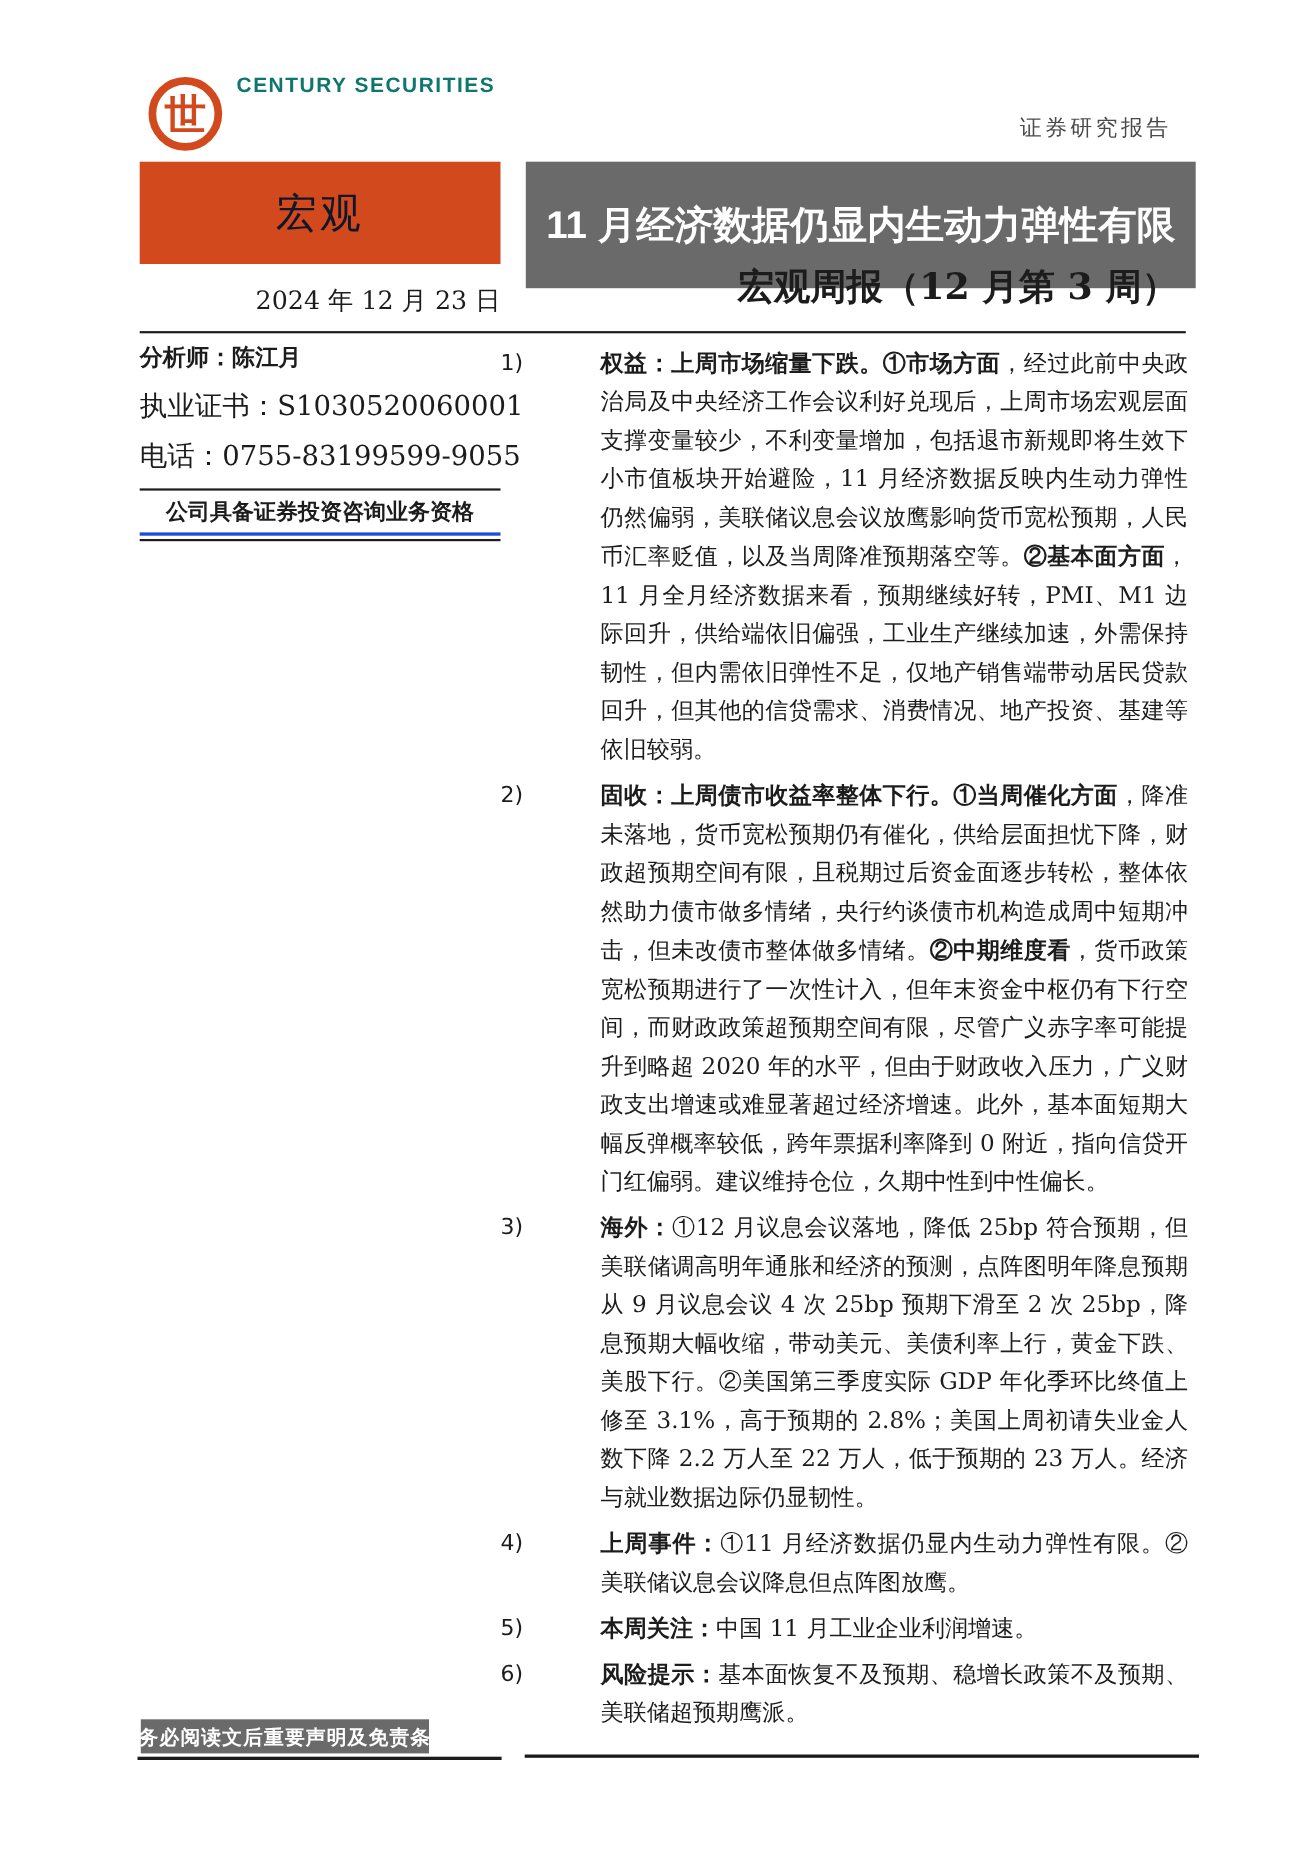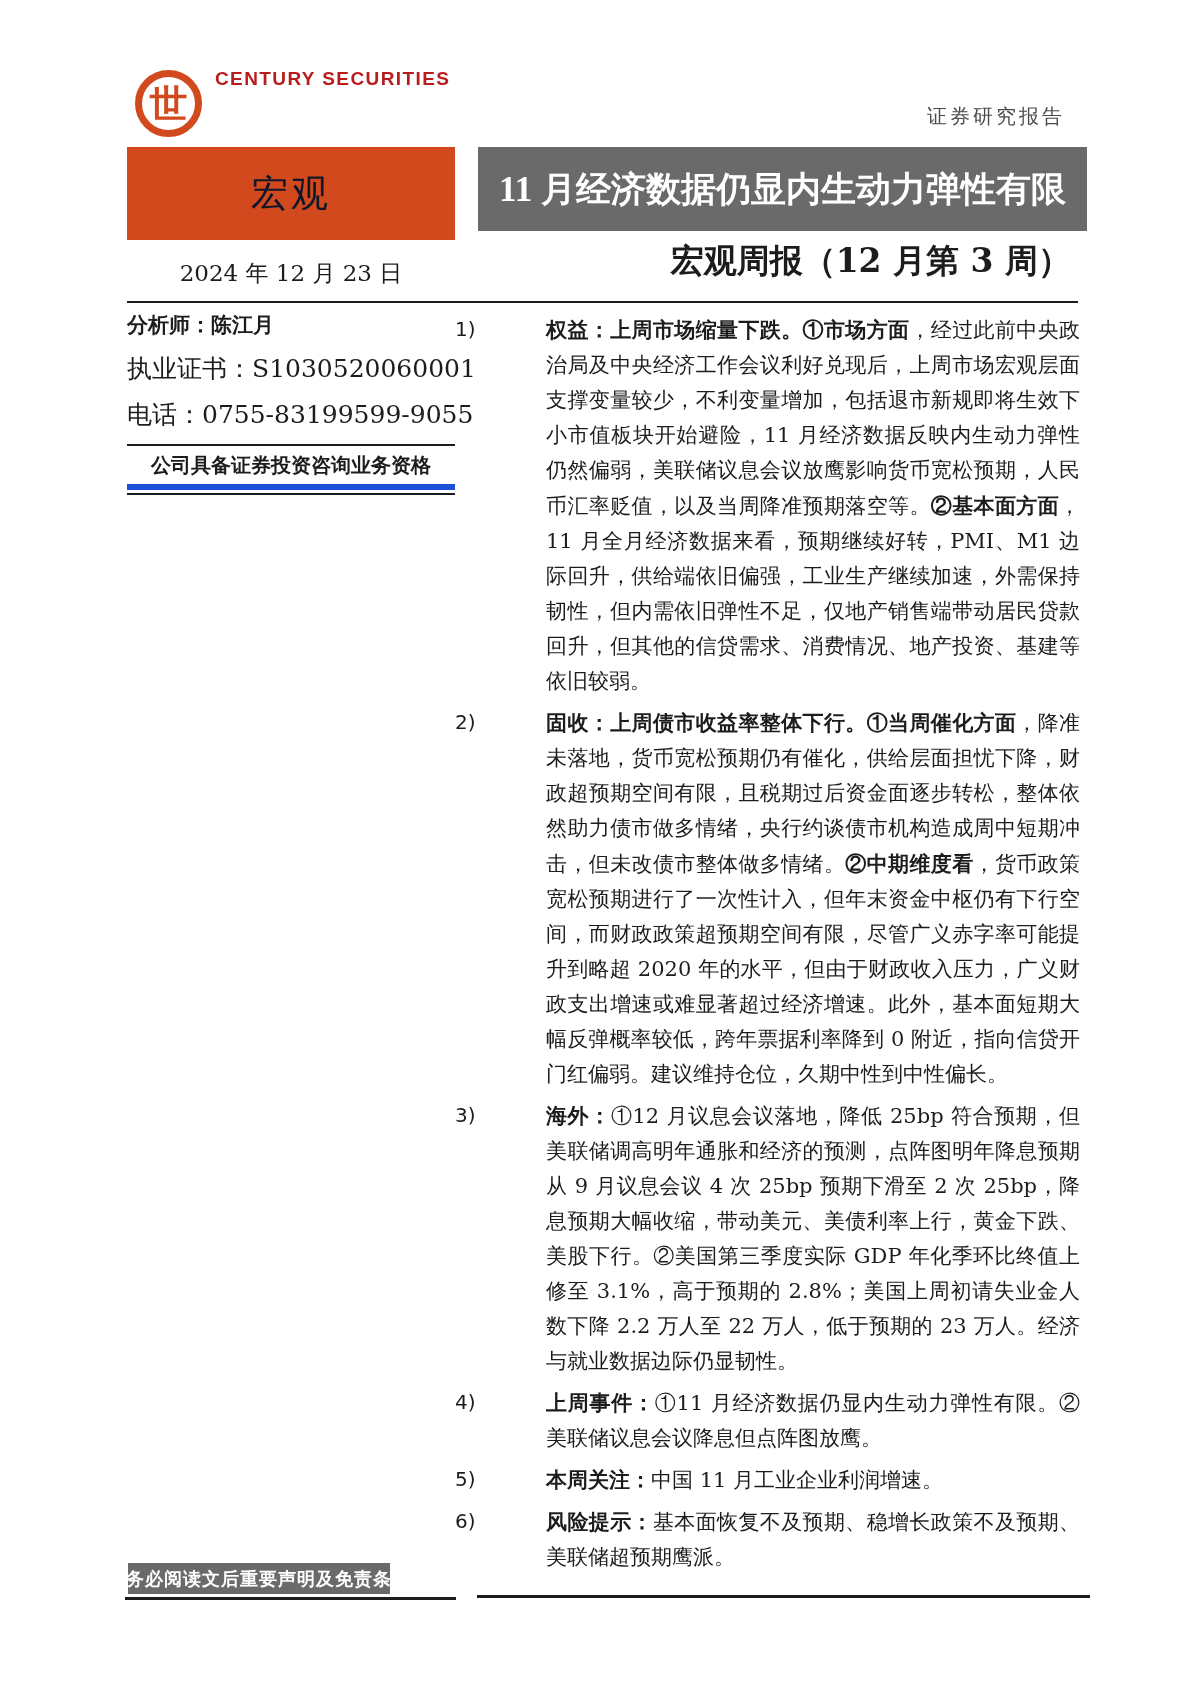--- a/index.html
+++ b/index.html
@@ -16,47 +16,47 @@
     display:flex; align-items:center; justify-content:center;
     color:var(--orange); font-family:"DejaVu Sans","Liberation Sans",sans-serif;
     font-weight:bold; font-size:38px; line-height:1;
   }
   .logo-textwrap { margin-left:13px; }
   .logo-cn {
     color:var(--orange); font-size:49px; line-height:52px; font-weight:bold;
     font-family:"DejaVu Sans","Liberation Sans",sans-serif; letter-spacing:6px;
   }
   .logo-en {
-    color:#b91c1c; font-size:19px; font-weight:bold; margin-top:2px;
+    color:#0f766e; font-size:19px; font-weight:bold; margin-top:2px;
     font-family:"Liberation Sans","DejaVu Sans",sans-serif; letter-spacing:1.4px;
   }
   .report-type { position:absolute; top:103px; right:126px; font-size:20px; color:#4a4a4a; letter-spacing:3px; }
 
   .banner-category {
     position:absolute; left:127px; top:147px; width:328px; height:93px;
     background:var(--orange); color:#0f172a; font-size:37px; letter-spacing:3px;
     font-family:"DejaVu Sans","Liberation Sans",sans-serif;
     display:flex; align-items:center; justify-content:center;
   }
   .banner-title {
-    position:absolute; left:478px; top:147px; width:609px; height:84px;
+    position:absolute; left:478px; top:147px; width:609px; height:115px;
     background:var(--gray); color:#fff; font-size:35px; font-weight:bold;
-    font-family:Liberation Serif, serif;
+    font-family:Liberation Sans, sans-serif;
     display:flex; align-items:center; justify-content:center; white-space:nowrap;
   }
-  .date { position:absolute; left:127px; top:258px; width:328px; text-align:center; font-size:23px; }
+  .date { position:absolute; left:127px; top:258px; width:328px; text-align:right; font-size:23px; }
   .subtitle { position:absolute; top:239px; right:120px; font-size:33px; font-weight:bold; }
   .main-rule { position:absolute; left:127px; top:301px; width:951px; border-top:2px solid #1c1c1c; }
 
   
   .analyst { position:absolute; left:127px; top:311px; width:328px; }
   .analyst-name { font-family:"DejaVu Sans","Liberation Sans",sans-serif; font-weight:bold; font-size:21px; margin-bottom:13px; }
   .analyst-row { font-size:25px; margin-bottom:13px; white-space:nowrap; }
   .qual {
-    border-top:2px solid #1c1c1c; border-bottom:6px solid #1d4ed8;
+    border-top:2px solid #1c1c1c; border-bottom:3px solid #1d4ed8;
     margin-top:1px; padding:6px 0 5px; text-align:center; font-weight:bold; font-size:20px;
   }
   .qual-underline { border-top:2px solid #1c1c1c; margin-top:3px; }
 
   
   .core { position:absolute; left:455px; top:312px; width:625px; }
   .core-heading { margin:0 0 9px 63px; color:var(--brown); font-size:23px; font-weight:bold; letter-spacing:1px; }
   .points { list-style:none; margin:0; padding:0; }
   .point { display:flex; margin-bottom:6px; font-size:21px; line-height:35px; }
   .point-num { width:63px; flex-shrink:0; font-family:"DejaVu Sans","Liberation Sans",sans-serif; font-size:20px; }

